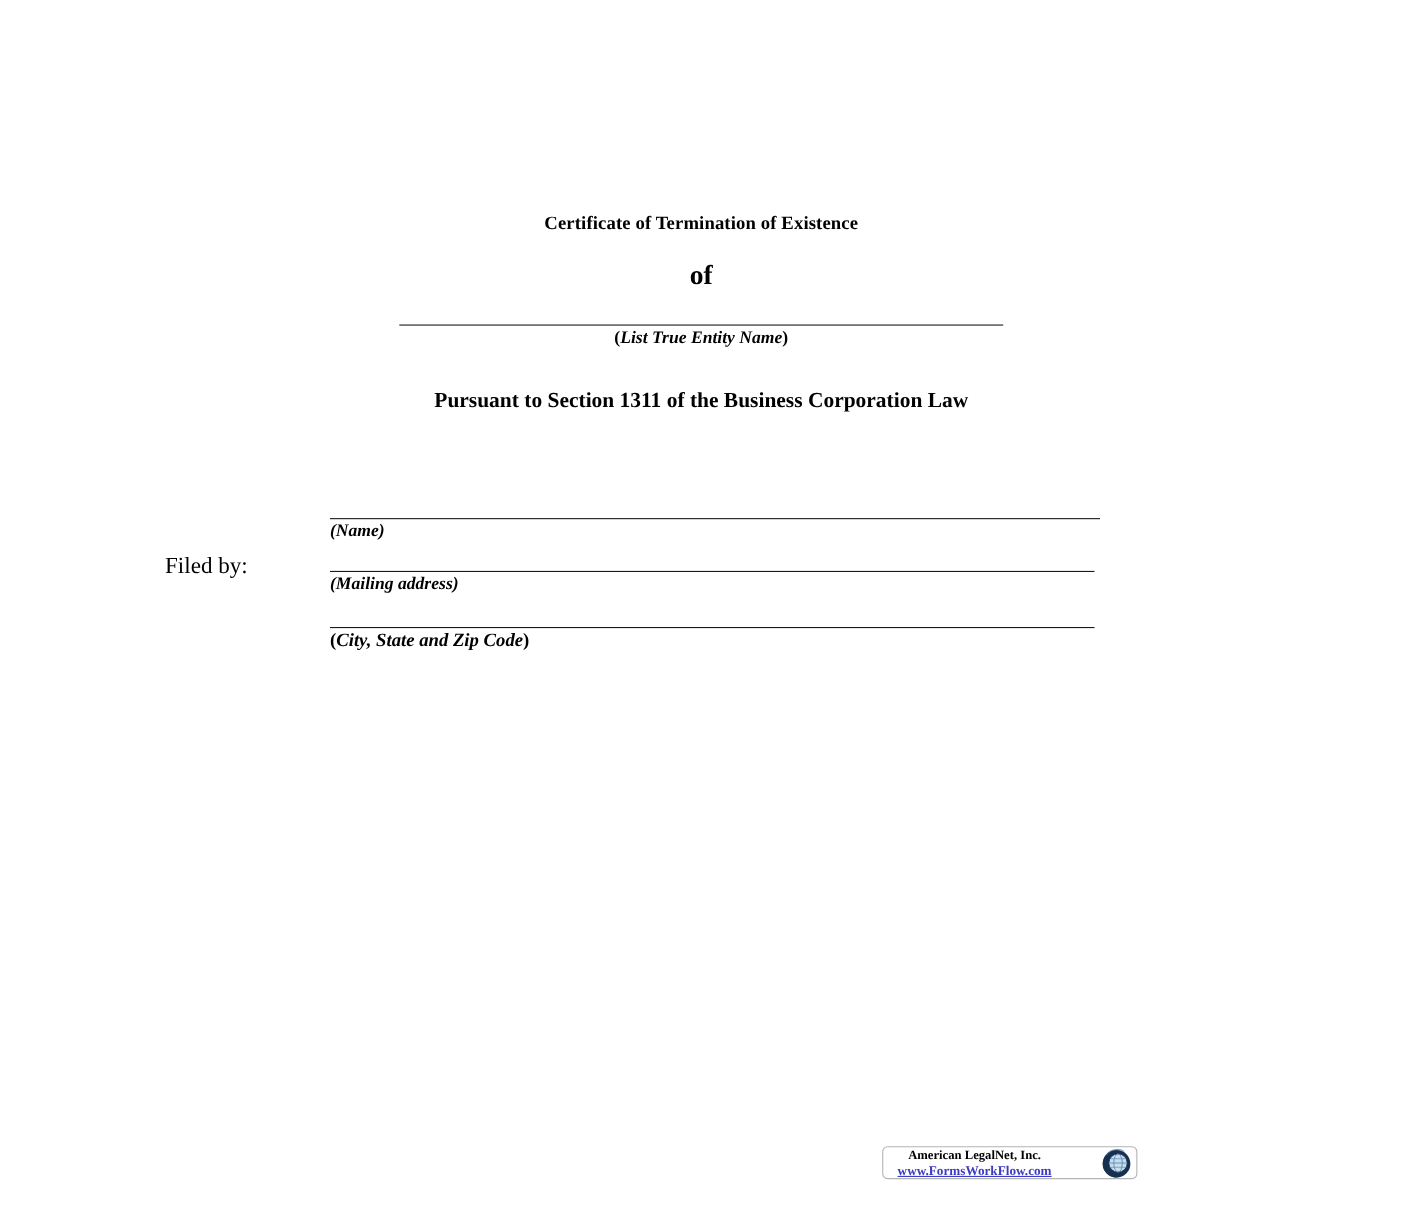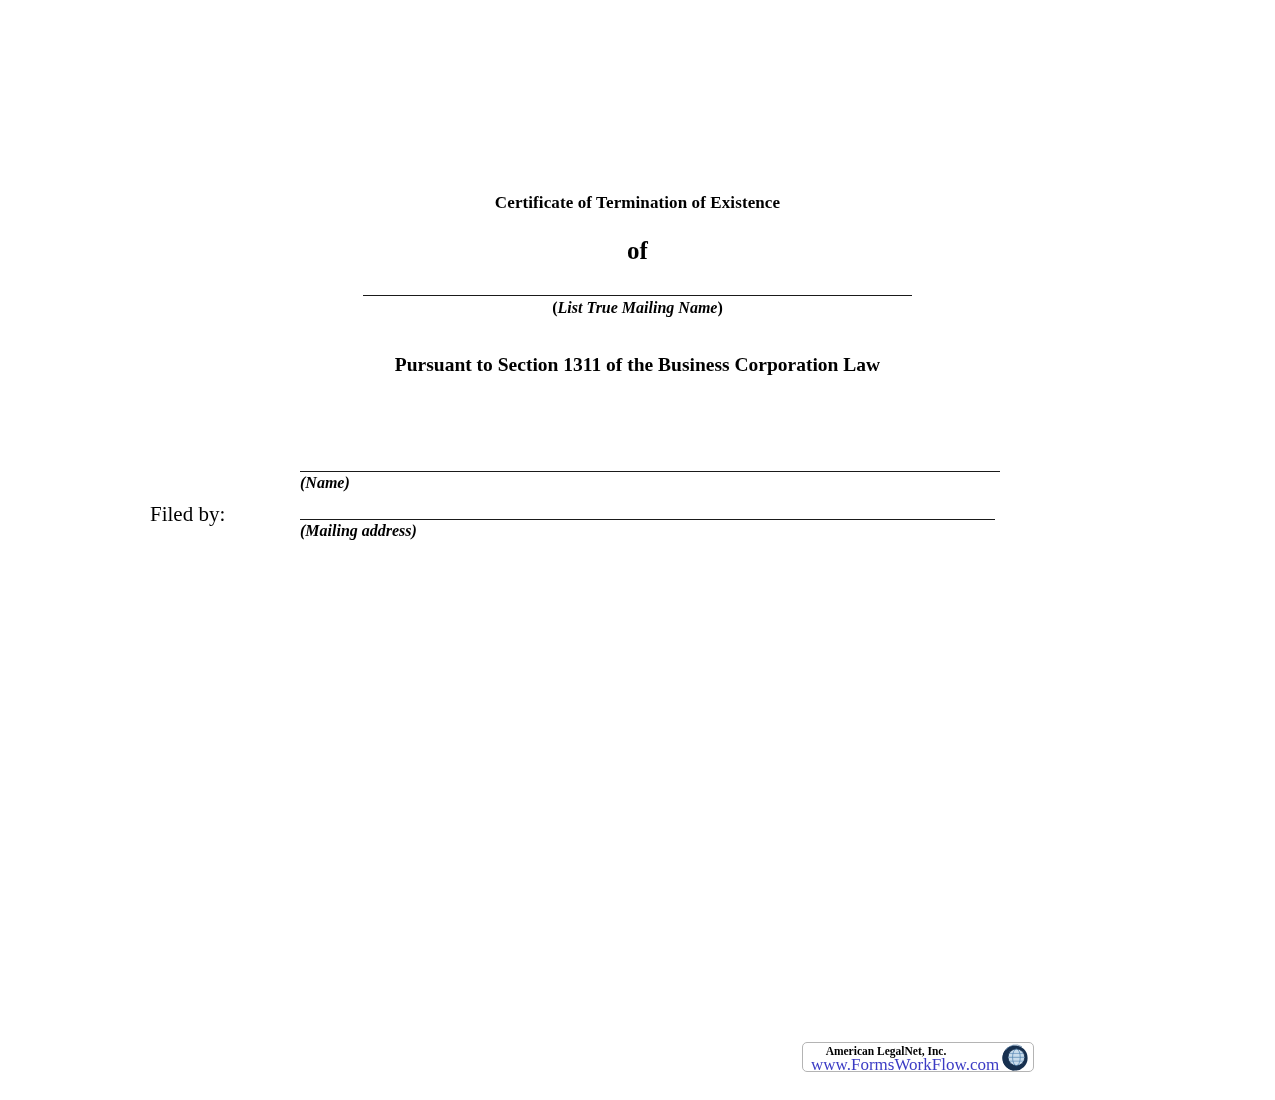--- a/index.html
+++ b/index.html
@@ -135,22 +135,22 @@
     text-align: center;
   }
   .badge-company {
     font-size: 11.5px;
     font-weight: bold;
     color: #000000;
     line-height: 13px;
     white-space: nowrap;
   }
   .badge-url {
-    font-size: 17px;
-    font-weight: normal;
+    font-size: 12px;
+    font-weight: bold;
     color: #3b3bc4;
     text-decoration: underline;
     line-height: 13px;
     white-space: nowrap;
   }
   .badge-logo {
     position: absolute;
     right: 4px;
     top: 1px;
     width: 28px;
@@ -161,37 +161,43 @@
 <body>
 
 <div class="page">
 
   <div class="doc-title">Certificate of Termination of Existence</div>
 
   <div class="doc-subtitle-of">of</div>
 
   <div class="entity-rule"></div>
   <div class="entity-caption">
-    <span class="paren">(</span><span class="cap-italic">List True Mailing Name</span><span class="paren">)</span>
+    <span class="paren">(</span><span class="cap-italic">List True Entity Name</span><span class="paren">)</span>
   </div>
 
   <div class="statute-line">Pursuant to Section 1311 of the Business Corporation Law</div>
 
   <div class="filed-by-label">Filed by:</div>
 
   <div class="field-row" id="row-name">
     <div class="field-rule"></div>
     <div class="field-caption">(Name)</div>
   </div>
 
   <div class="field-row" id="row-mailing">
     <div class="field-rule"></div>
     <div class="field-caption">(Mailing address)</div>
   </div>
 
+  <div class="field-row" id="row-citystate">
+    <div class="field-rule"></div>
+    <div class="field-caption" id="cap-citystate">
+      <span class="paren">(</span><span>City, State and Zip Code</span><span class="paren">)</span>
+    </div>
+  </div>
 
   <div class="footer-badge">
     <div class="badge-text">
       <div class="badge-company">American LegalNet, Inc.</div>
       <div class="badge-url">www.FormsWorkFlow.com</div>
     </div>
     <svg class="badge-logo" viewBox="0 0 40 40">
       <circle cx="20" cy="20" r="18" fill="#17304f"></circle>
       <circle cx="22" cy="19" r="12" fill="#c9dcec"></circle>
       <circle cx="22" cy="19" r="12" fill="none" stroke="#17304f" stroke-width="1.2"></circle>

